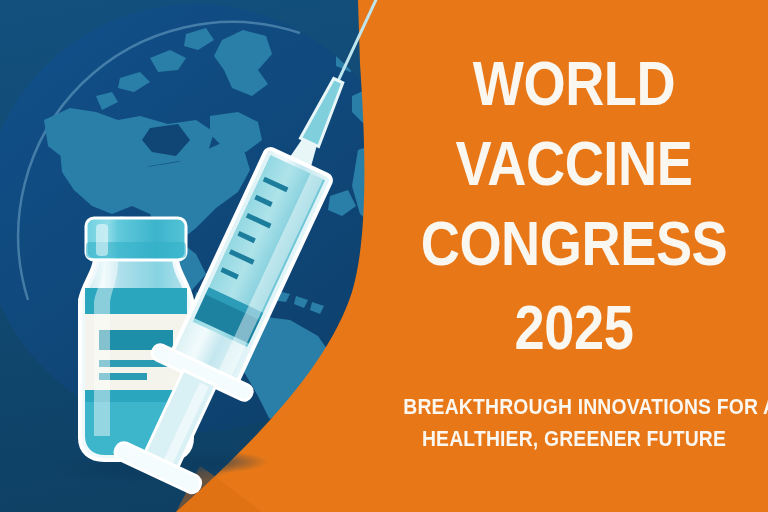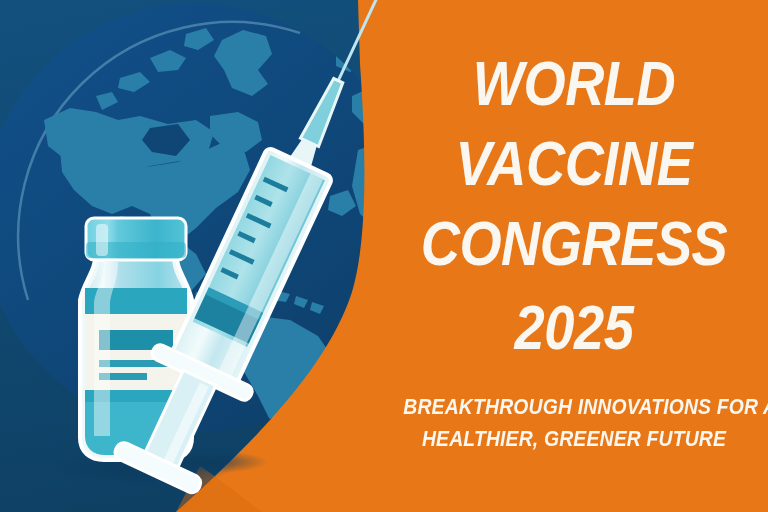--- a/index.html
+++ b/index.html
@@ -25,21 +25,20 @@
   }
   
   #text-panel {
     position: absolute;
     left: 380px;
     top: 0;
     width: 388px;
     height: 448px;
     z-index: 40;
     pointer-events: none;
-    font-style: italic;
   }
   .title-line {
     position: absolute;
     width: 388px;
     text-align: center;
     color: #FAF6F0;
     font-weight: bold;
     font-stretch: condensed;
     line-height: 1;
     letter-spacing: -0.5px;

